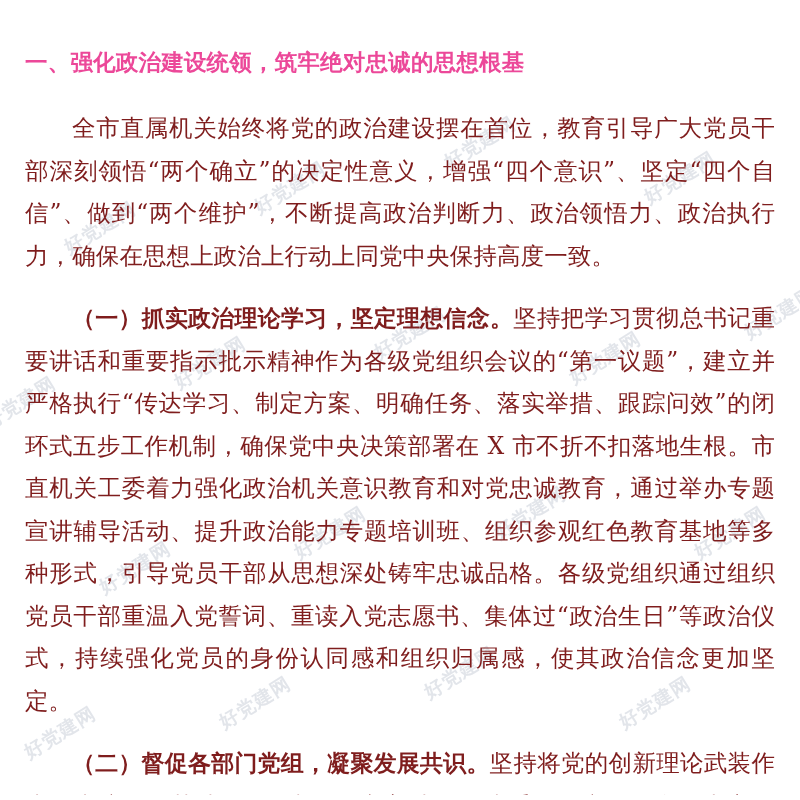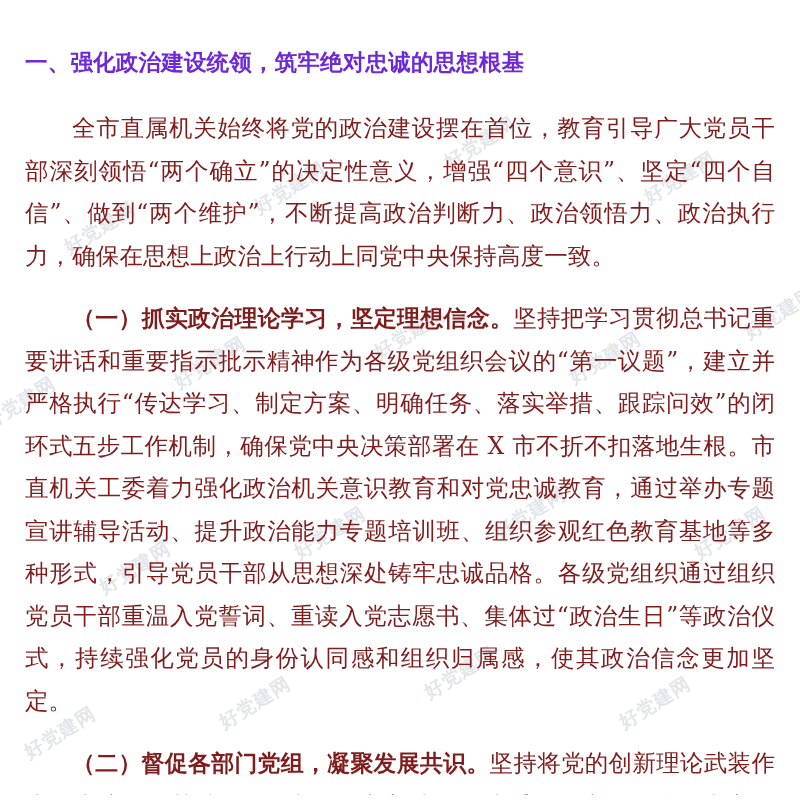--- a/index.html
+++ b/index.html
@@ -38,21 +38,21 @@
     font-weight: 600;
   }
   
   #content {
     position: relative;
     z-index: 2;
     padding: 0 25px;
     box-sizing: border-box;
   }
   .doc-title {
-    color: #6d28d9;
+    color: #ec4899;
     font-family: "DejaVu Sans", "Liberation Sans", sans-serif;
     font-weight: bold;
     font-size: 22.5px;
     line-height: 42px;
     margin: 0;
     padding-top: 41px;
     letter-spacing: 0.2px;
     white-space: nowrap;
   }
   .para {

